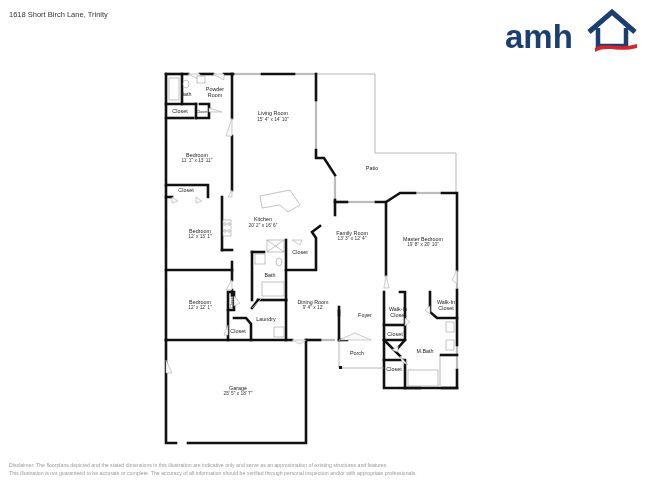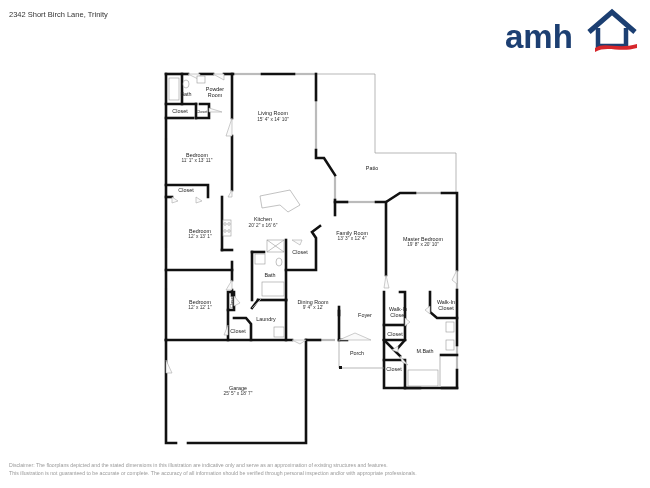--- a/index.html
+++ b/index.html
@@ -12,21 +12,21 @@
   .room-dim { font-family:"Liberation Sans", sans-serif; font-size:4.8px; fill:#333; text-anchor:middle; }
   .wall { stroke:#111; stroke-width:2.6; fill:none; stroke-linecap:square; }
   .thin { stroke:#9a9a9a; stroke-width:0.7; fill:none; }
   .win { stroke:#bbb; stroke-width:2.2; fill:none; }
   .door { stroke:#aaa; stroke-width:0.6; fill:#fafafa; }
   .fix { stroke:#999; stroke-width:0.6; fill:#fff; }
 </style>
 </head>
 <body>
 
-<div class="address">2342 Short Birch Lane, Trinity</div>
+<div class="address">1618 Short Birch Lane, Trinity</div>
 
 <svg class="logo" viewBox="0 0 135 45">
   <text x="0" y="40" font-family="Liberation Sans, sans-serif" font-weight="bold" font-size="33" fill="#1c3f72">amh</text>
   <g>
     <polyline points="84,24 107,4 130,24" fill="none" stroke="#1c3f72" stroke-width="5" stroke-linejoin="miter"></polyline>
     <polyline points="93,20 93,38 121,38 121,20" fill="none" stroke="#1c3f72" stroke-width="4.5"></polyline>
     <path d="M90,40 C100,33 112,42 132,36 L132,40 C114,45 102,37 90,44 Z" fill="#d6262b"></path>
   </g>
 </svg>
 

